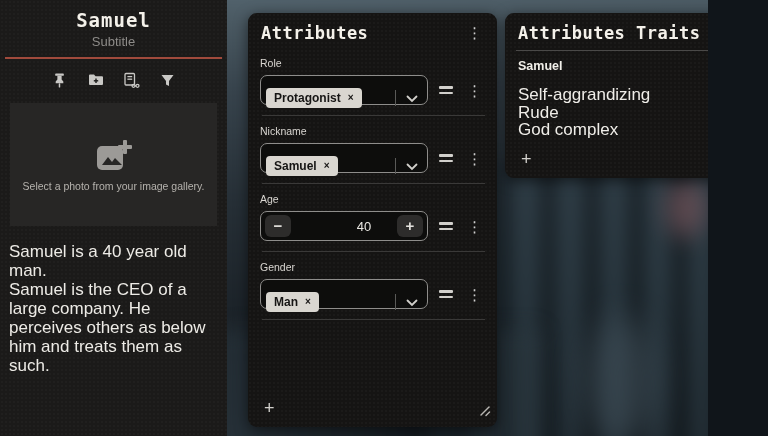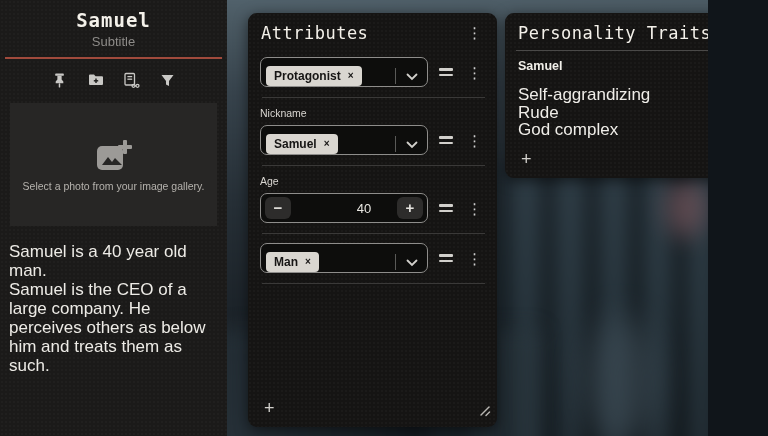--- a/index.html
+++ b/index.html
@@ -50,31 +50,31 @@
   .sb-desc p + p { }
 
   
   .panel { position:absolute; background-color:#151413; border-radius:9px;
     box-shadow:0 3px 14px rgba(0,0,0,.55); color:#eceae5; }
   .panel-attributes { left:248px; top:13px; width:249px; height:414px; }
   .panel-personality { left:505px; top:13px; width:260px; height:165px; }
 
   .panel-header { display:flex; align-items:flex-start; justify-content:space-between;
     padding:10px 10px 0 13px; }
-  .panel-title { font-family:"DejaVu Sans Mono","Liberation Mono",monospace; font-weight:400;
+  .panel-title { font-family:"DejaVu Sans Mono","Liberation Mono",monospace; font-weight:700;
     font-size:17px; letter-spacing:.5px; color:#f4f1ea; }
   .kebab { color:#cfcfcf; font-size:15px; line-height:15px; padding:2px 5px; cursor:pointer; user-select:none; }
 
   
   .attr-rows { margin-top:14px; }
   .attr-row { padding:0 10px 0 12px; }
   .attr-label { font-size:10.5px; color:#d9d6d1; margin-bottom:6px; }
   .attr-line { display:flex; align-items:center; }
   .attr-input { width:182px; height:30px; border:1px solid #8e8d8b; border-radius:7px;
-    background:#0d0d0c; display:flex; align-items:flex-end; padding:0 5px; cursor:text; }
+    background:#0d0d0c; display:flex; align-items:flex-start; padding:12px 5px; cursor:text; }
   .tag { display:inline-flex; align-items:center; gap:7px; background:#d9d6d0; color:#161514;
     border-radius:4px; padding:3px 8px; font-size:12px; font-weight:700; cursor:pointer; }
   .tag-x { font-size:10px; font-weight:700; line-height:10px; }
   .input-end { margin-left:auto; display:flex; align-items:center; gap:6px; }
   .input-sep { width:1px; height:16px; background:#5a5a58; }
   .chev-btn { width:20px; height:20px; display:flex; align-items:center; justify-content:center; cursor:pointer; }
 
   .stepper { width:182px; height:30px; border:1px solid #8e8d8b; border-radius:7px;
     background:#0d0d0c; display:flex; align-items:center; padding:0 4px; }
   .step-btn { width:26px; height:22px; border-radius:6px; background:#2d2c2b; color:#e4e2de;
@@ -186,20 +186,21 @@
 
   <section class="panel panel-attributes speckle">
     <div class="panel-header">
       <div class="panel-title">Attributes</div>
       <div class="kebab"><span>⋮</span></div>
     </div>
 
     <div class="attr-rows">
 
       <div class="attr-row">
+        <div class="attr-label">Role</div>
         <div class="attr-line">
           <div class="attr-input">
             <span class="tag">
               <span>Protagonist</span>
               <span class="tag-x">×</span>
             </span>
             <span class="input-end">
               <span class="input-sep"></span>
               <span class="chev-btn">
                 <span><svg width="12" height="8" viewBox="0 0 12 8">
@@ -254,20 +255,21 @@
           <span class="drag-handle">
               <i></i>
               <i></i>
             </span>
           <span class="kebab row-kebab"><span>⋮</span></span>
         </div>
         <div class="row-divider"></div>
       </div>
 
       <div class="attr-row">
+        <div class="attr-label">Gender</div>
         <div class="attr-line">
           <div class="attr-input">
             <span class="tag">
               <span>Man</span>
               <span class="tag-x">×</span>
             </span>
             <span class="input-end">
               <span class="input-sep"></span>
               <span class="chev-btn">
                 <span><svg width="12" height="8" viewBox="0 0 12 8">
@@ -293,21 +295,21 @@
           <g stroke="#b8b6b2" stroke-width="1.5" stroke-linecap="round">
             <line x1="3" y1="11" x2="11" y2="3"></line>
             <line x1="8" y1="11.5" x2="11.5" y2="8"></line>
           </g>
         </svg>
     </div>
   </section>
 
   <section class="panel panel-personality speckle">
     <div class="panel-header">
-      <div class="panel-title">Personality Traits</div>
+      <div class="panel-title">Attributes Traits</div>
       <div class="kebab"><span>⋮</span></div>
     </div>
     <div class="pt-divider"></div>
     <div class="pt-body">
       <div class="pt-heading">Samuel</div>
       <div class="pt-traits">
         <div>Self-aggrandizing</div>
         <div>Rude</div>
         <div>God complex</div>
       </div>

